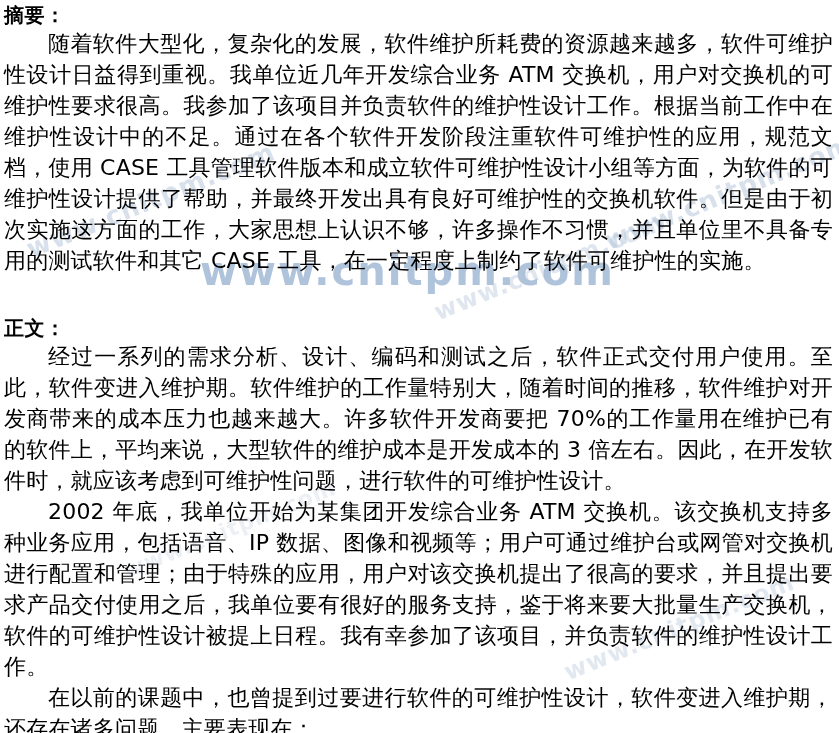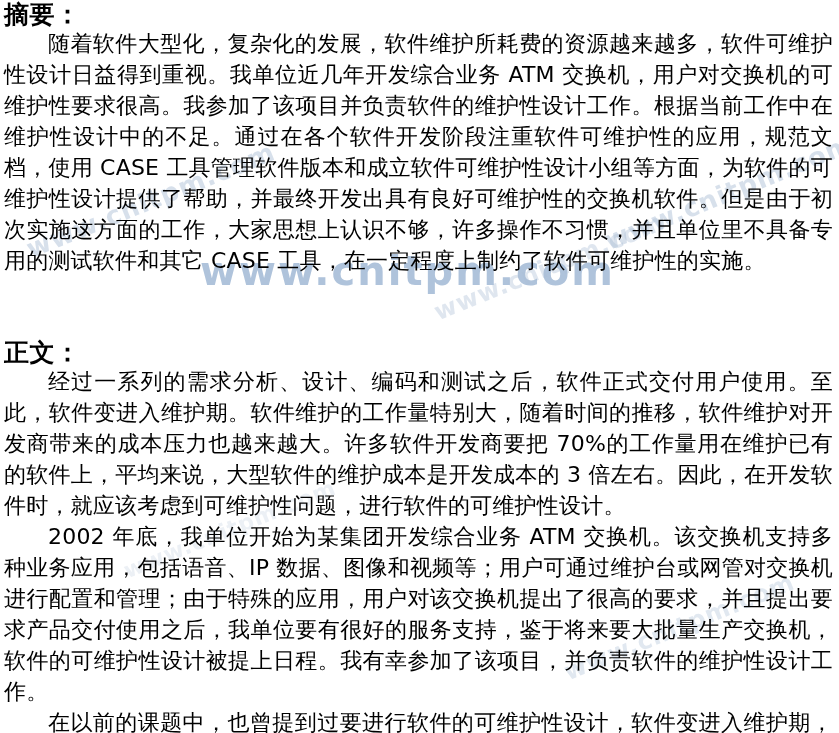--- a/index.html
+++ b/index.html
@@ -90,40 +90,40 @@
     color: rgba(185, 200, 218, 0.28);
   }
 
   
   .doc {
     position: relative;
     z-index: 2;
     padding: 0 6px 0 4px;
   }
   .heading {
-    font-size: 25px;
+    font-size: 20px;
     font-weight: bold;
     line-height: 26px;
     margin: 0;
     padding: 2px 0 0 0;
     letter-spacing: 0.5px;
   }
   .para {
     font-size: 22px;
     line-height: 31px;
     margin: 0;
     text-align: justify;
     text-justify: inter-ideograph;
     letter-spacing: 0.2px;
   }
   .indent {
     text-indent: 2em;
   }
   .gap-big {
-    margin-top: 62px;
+    margin-top: 37px;
   }
 </style>
 </head>
 <body>
 
 <div id="page">
 
   <div class="wm-layer">
     <div class="wm wm-rot1">www.cnitpm.com</div>
     <div class="wm wm-rot2">www.cnitpm.com</div>

